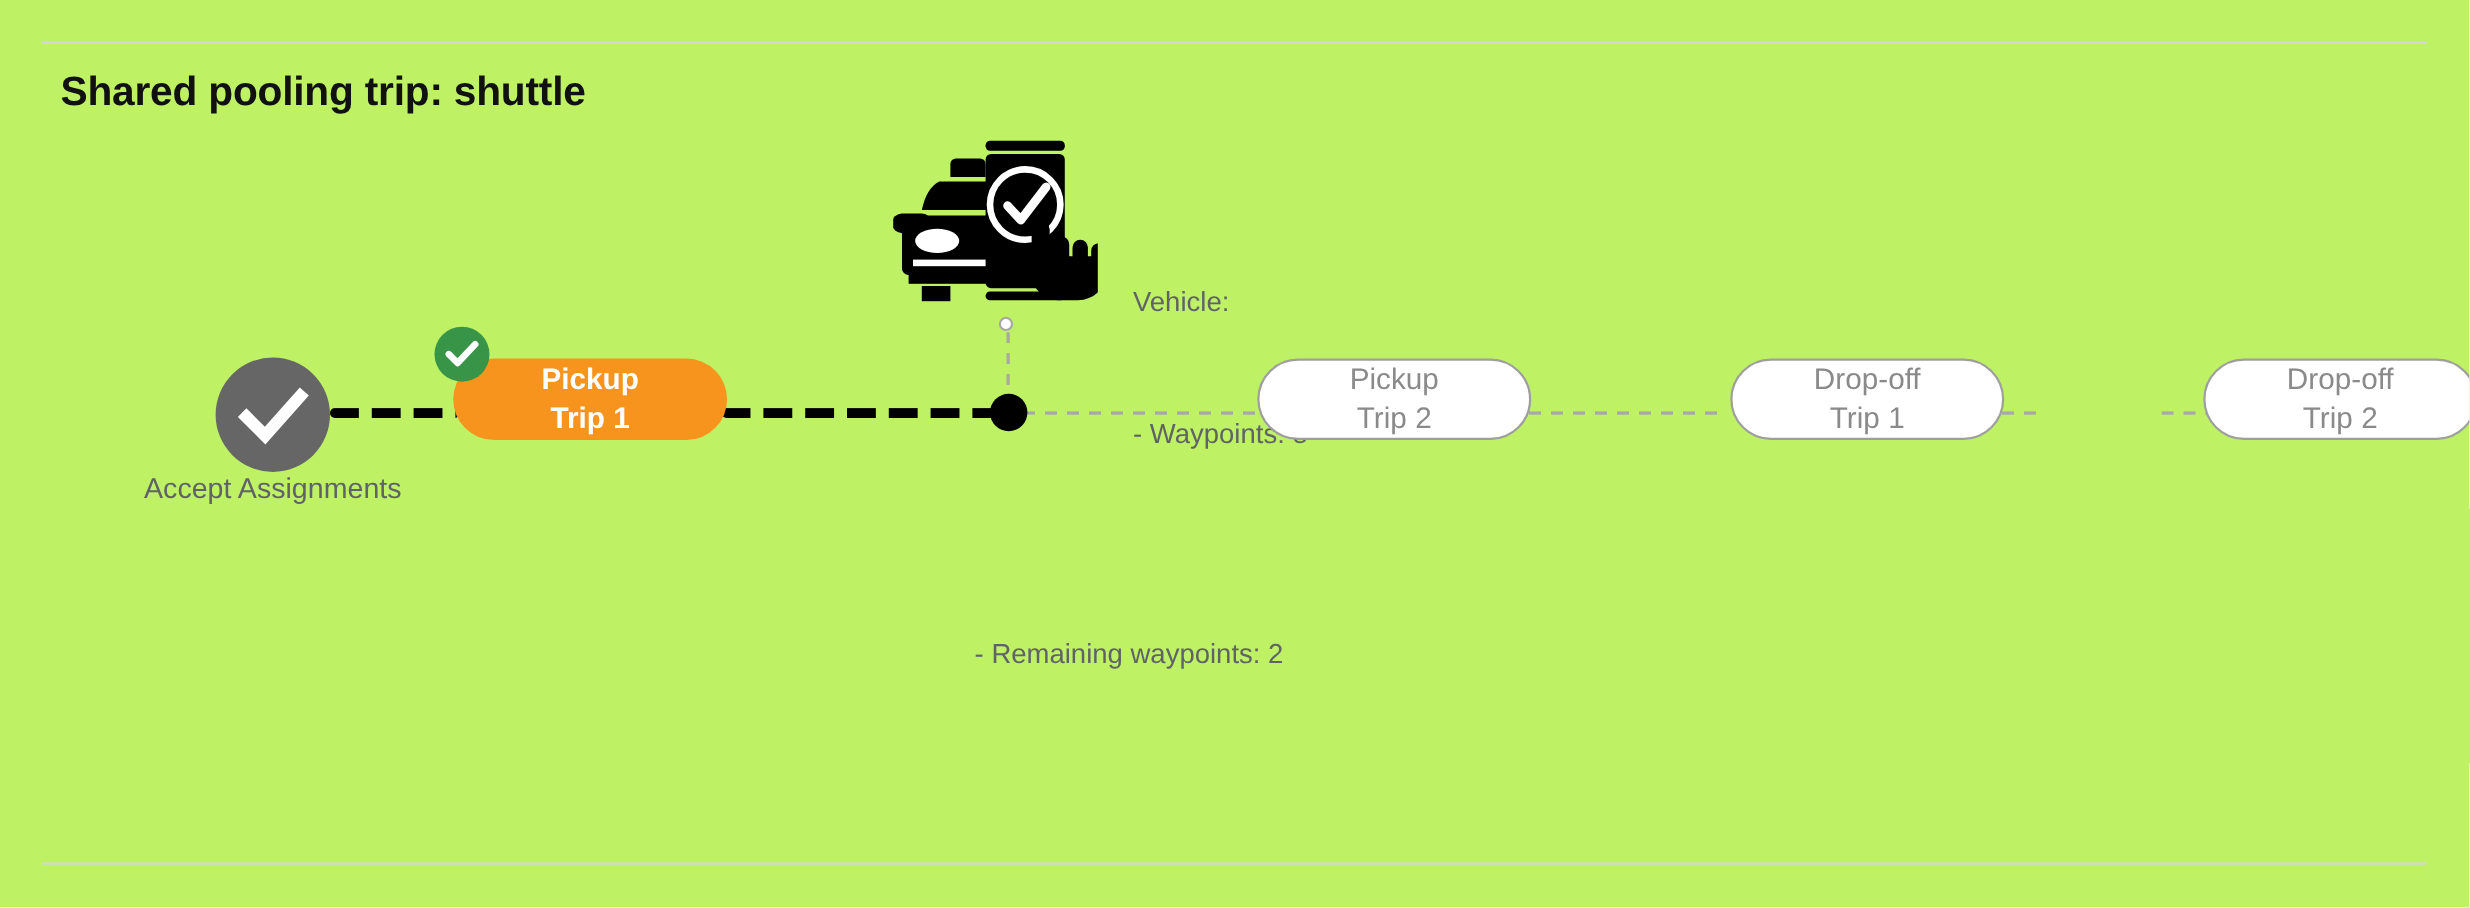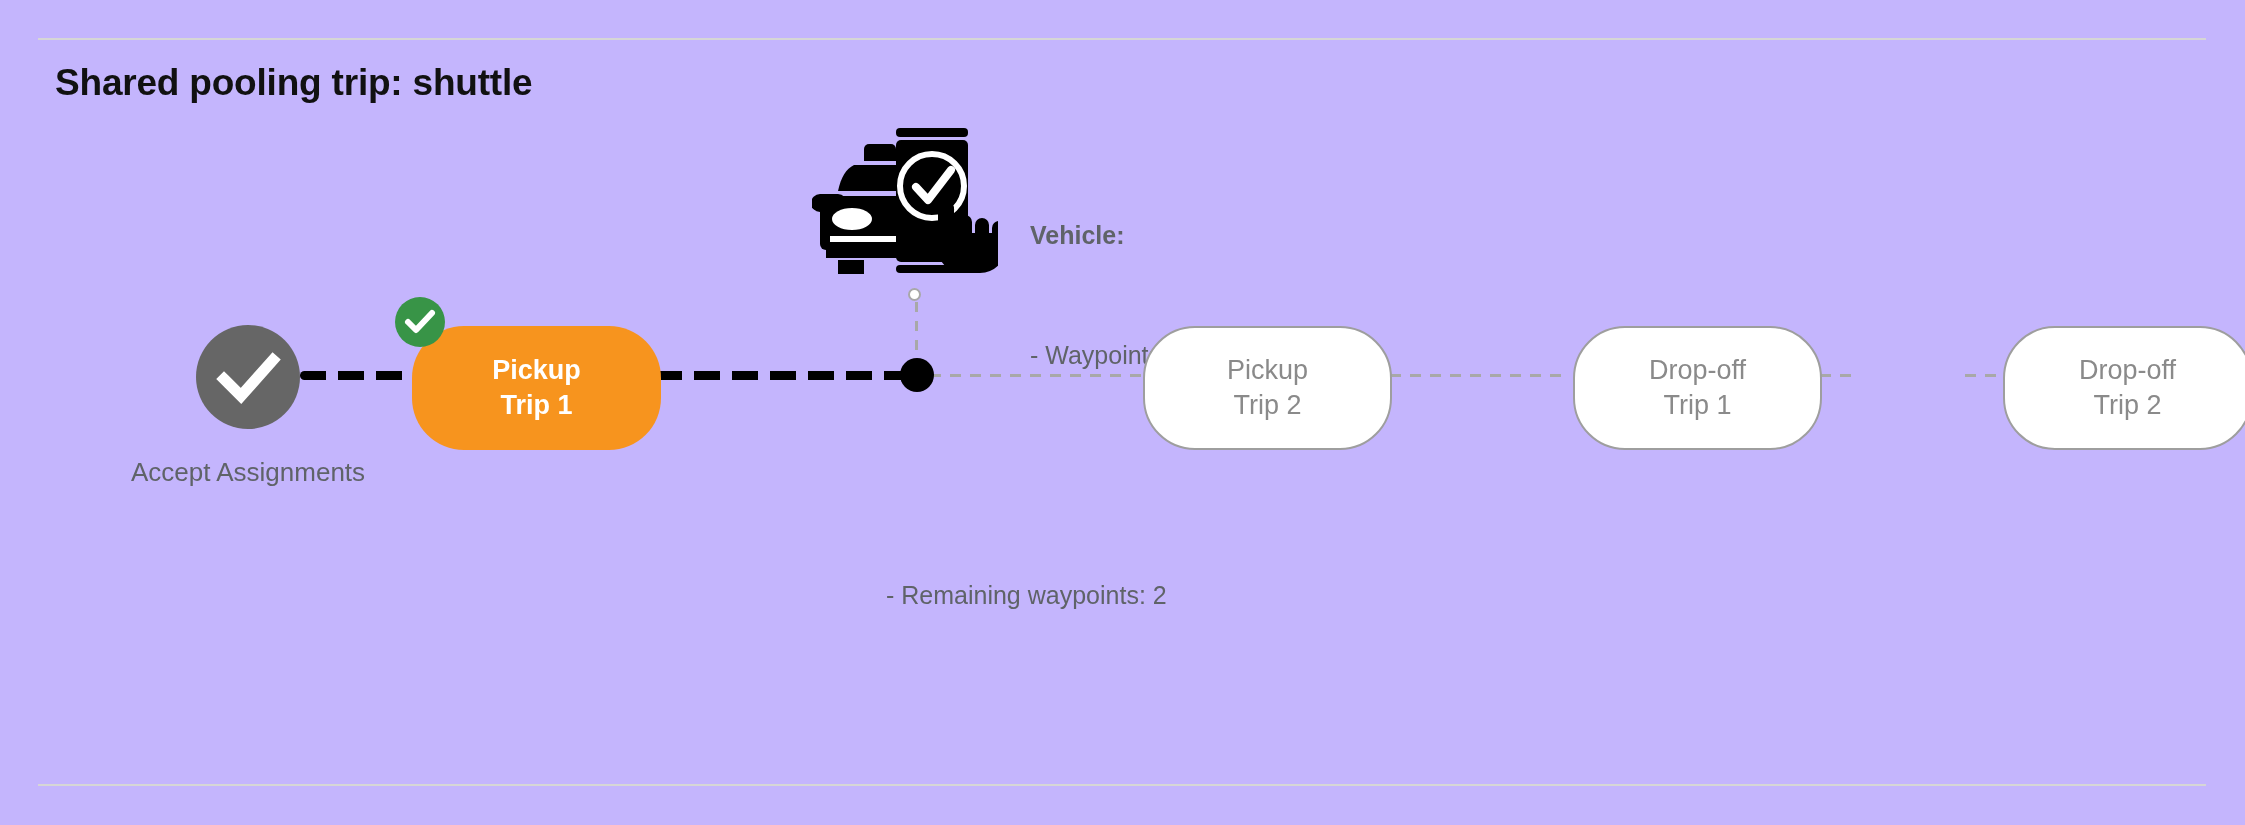--- a/index.html
+++ b/index.html
@@ -9,21 +9,21 @@
     background: #ffffff;
   }
   body {
     font-family: "Liberation Sans", sans-serif;
     -webkit-font-smoothing: antialiased;
   }
   #page {
     position: relative;
     width: 2245px;
     height: 825px;
-    background: #c4b5fd;
+    background: #bef264;
     overflow: hidden;
   }
 
   
   .divider {
     position: absolute;
     left: 38px;
     width: 2168px;
     height: 2px;
     background: #d6d6d6;
@@ -125,33 +125,33 @@
   .start-circle {
     position: absolute;
     inset: 0;
     background: #666666;
     border-radius: 50%;
   }
   .start-circle svg { display: block; }
   .start-label {
     position: absolute;
     left: 118px;
-    top: 452px;
+    top: 424px;
     width: 260px;
     text-align: center;
     font-size: 26px;
     line-height: 41px;
     color: #5f6368;
   }
 
   
   .pill {
     position: absolute;
     width: 249px;
-    height: 124px;
+    height: 74px;
     border-radius: 52px;
     box-sizing: border-box;
     display: flex;
     flex-direction: column;
     align-items: center;
     justify-content: center;
     font-size: 27px;
     line-height: 35px;
     text-align: center;
   }
@@ -195,21 +195,21 @@
     width: 186px;
     height: 156px;
   }
   .annot {
     position: absolute;
     font-size: 25px;
     line-height: 40px;
     color: #5f6368;
     white-space: pre;
   }
-  .annot .hdr { font-weight: 700; color: #5f6368; }
+  .annot .hdr { font-weight: 400; color: #5f6368; margin-top: 40px; }
   .annot-vehicle { left: 1030px; top: 135px; }
   .annot-trips   { left: 886px;  top: 495px; }
 </style>
 </head>
 <body>
 
 <div id="page">
 
   <div class="divider top"></div>
   <div class="divider bottom"></div>

